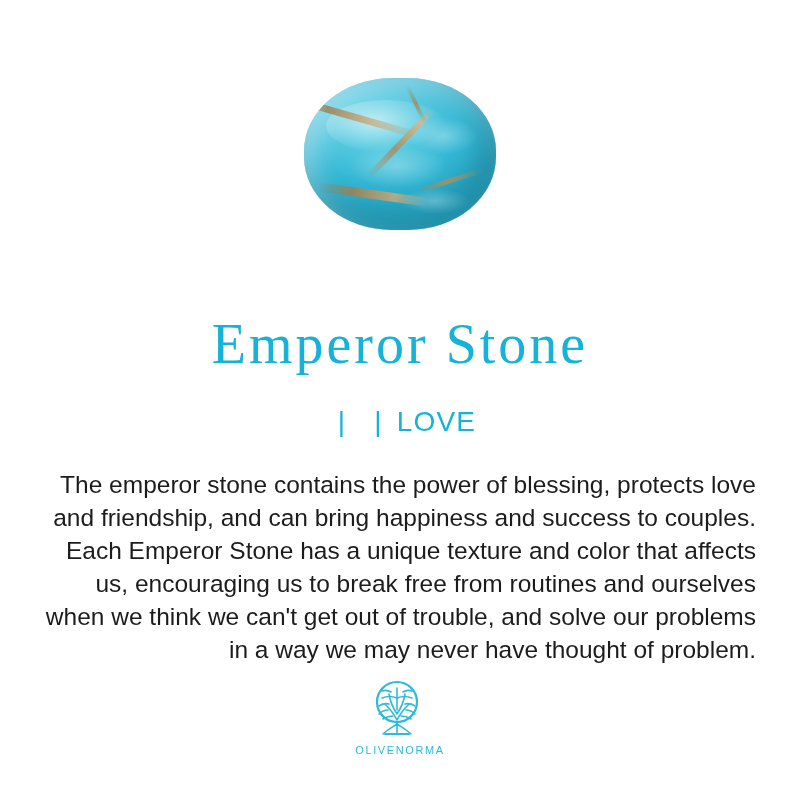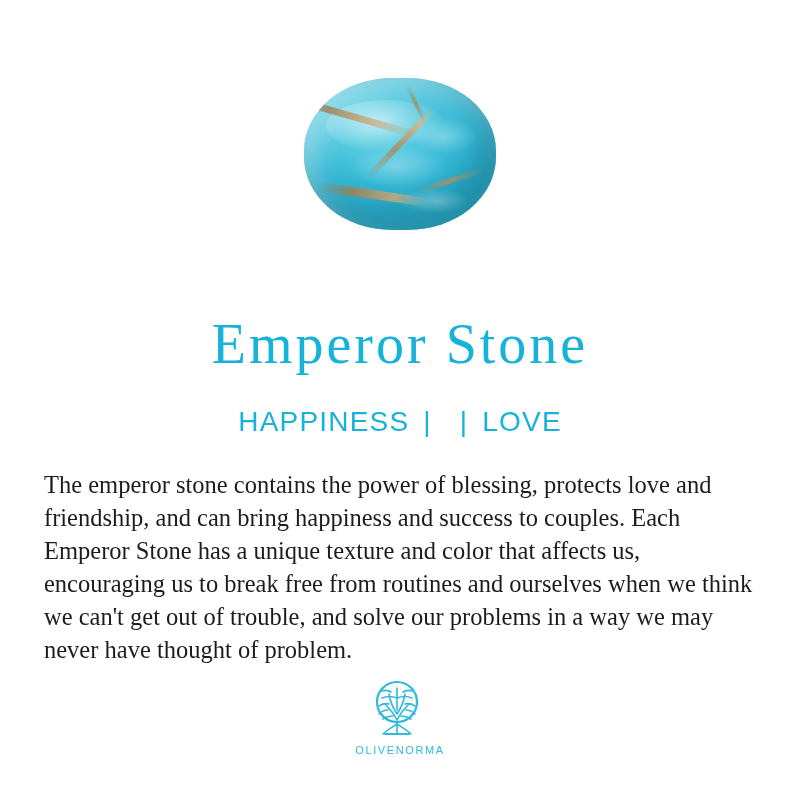--- a/index.html
+++ b/index.html
@@ -107,23 +107,23 @@
   .keywords .sep {
     margin: 0 14px;
     color: #17b2d8;
     font-weight: 300;
   }
 
   
   .description {
     margin-top: 30px;
     width: 712px;
-    text-align: left;
+    text-align: right;
     color: #1c1c1c;
-    font-family: Liberation Serif, serif;
+    font-family: Liberation Sans, sans-serif;
     font-size: 24.5px;
     line-height: 1.35;
   }
 
   
   .logo {
     margin-top: 14px;
     display: flex;
     flex-direction: column;
     align-items: flex-start;
@@ -152,21 +152,20 @@
       <div class="vein v3"></div>
       <div class="vein v4"></div>
       <div class="vein v5"></div>
       <div class="sheen2"></div>
     </div>
   </div>
 
   <div class="title">Emperor  Stone</div>
 
   <div class="keywords">
-    <span>HAPPINESS</span>
     <span class="sep">|</span>
     <span class="sep">|</span>
     <span>LOVE</span>
   </div>
 
   <div class="description">The emperor stone contains the power of blessing, protects love and friendship, and can bring happiness and success to couples. Each Emperor Stone has a unique texture and color that affects us, encouraging us to break free from routines and ourselves when we think we can't get out of trouble, and solve our problems in a way we may never have thought of problem.</div>
 
   <div class="logo">
     <span>
       <svg width="84" height="62" viewBox="0 0 84 62">

